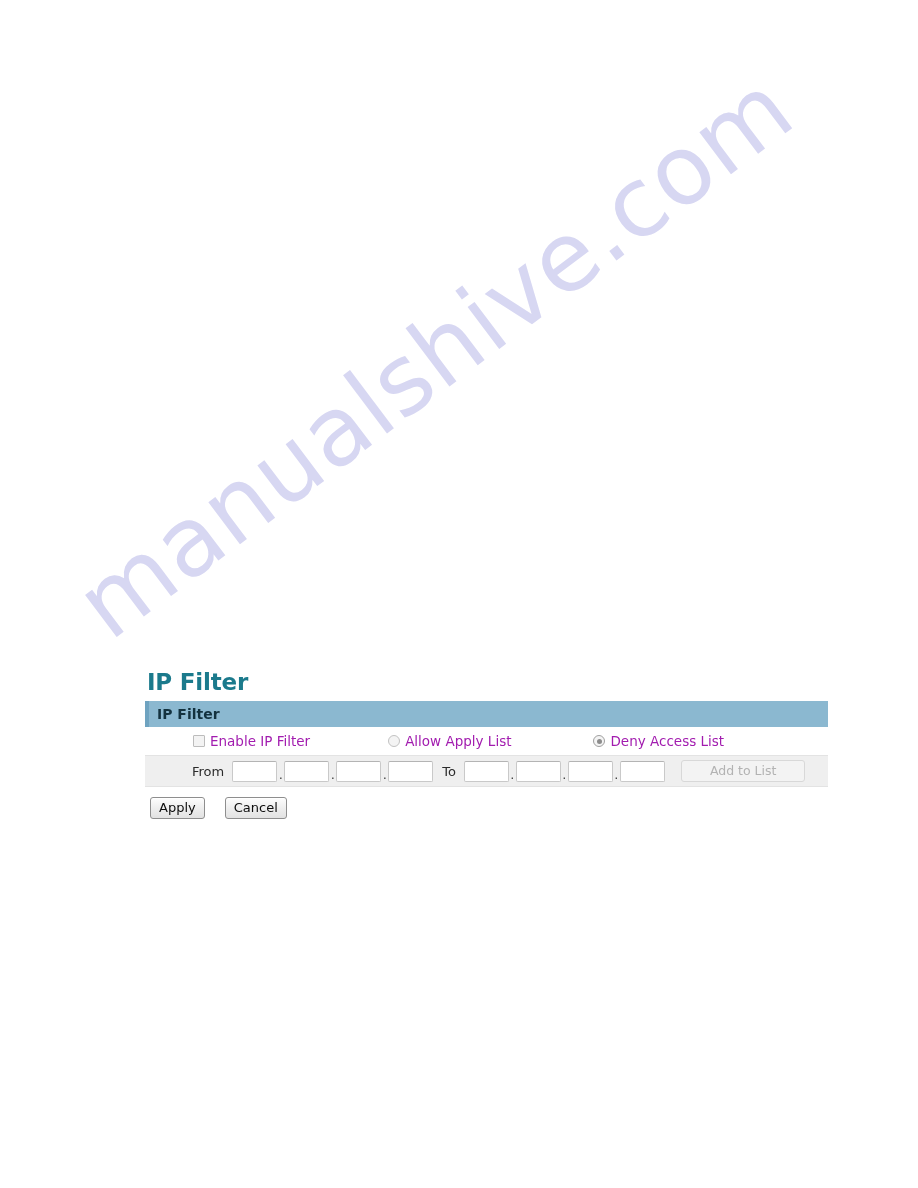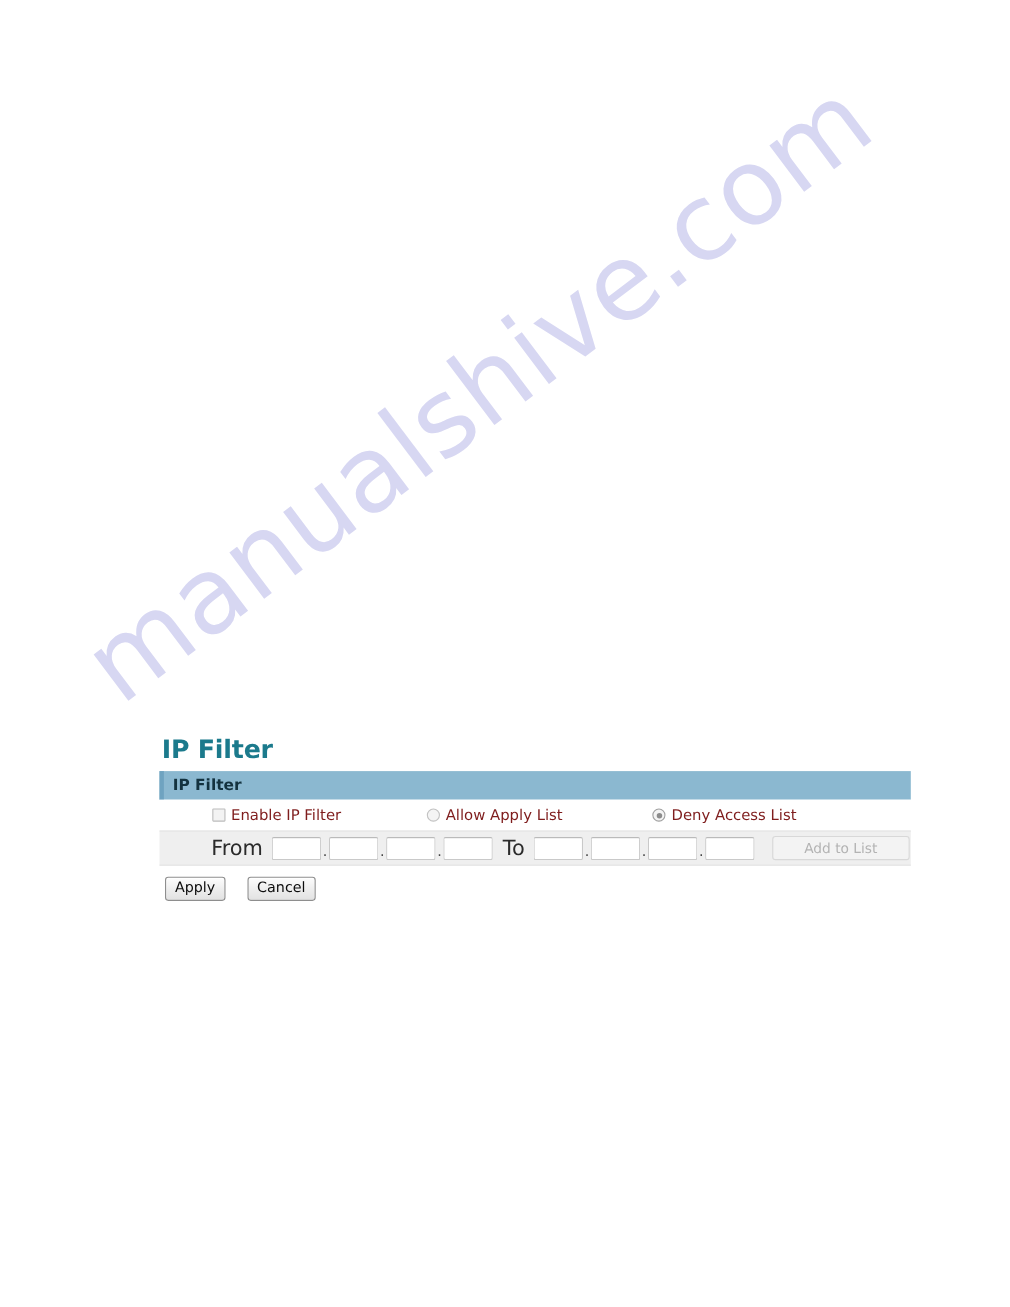--- a/index.html
+++ b/index.html
@@ -97,21 +97,21 @@
     padding-left: 0px;
     border-top: 1px solid #e3e3e3;
     border-bottom: 1px solid #e3e3e3;
   }
 
   
   .opt {
     display: flex;
     align-items: center;
     font-size: 13.5px;
-    color: #7f1d1d;
+    color: #a21caf;
   }
   .cb-box {
     width: 12px;
     height: 12px;
     box-sizing: border-box;
     border: 1px solid #bcbcbc;
     background: #f3f3f3;
     margin-right: 5px;
     border-radius: 1px;
   }
@@ -137,21 +137,21 @@
     background: #8c8c8c;
   }
   .radio-dot.off { background: transparent; }
 
   #opt-enable { margin-right: 0; }
   #opt-allow  { margin-left: 78px; }
   #opt-deny   { margin-left: 82px; }
 
   
   .range-label {
-    font-size: 19px;
+    font-size: 13px;
     color: #2b2b2b;
   }
   #label-from { margin-left: 47px; margin-right: 8px; }
   #label-to   { margin-left: 9px; margin-right: 8px; }
 
   .octet {
     width: 45px;
     height: 21px;
     box-sizing: border-box;
     background: #ffffff;

